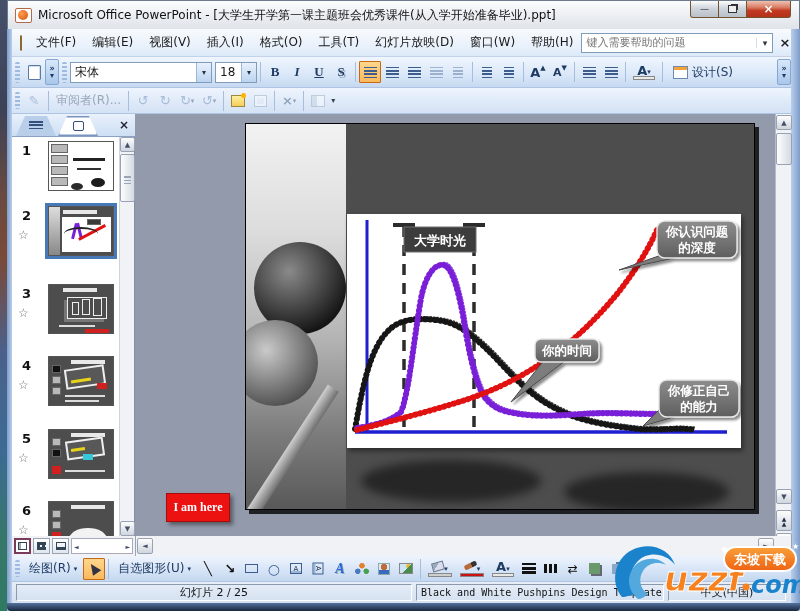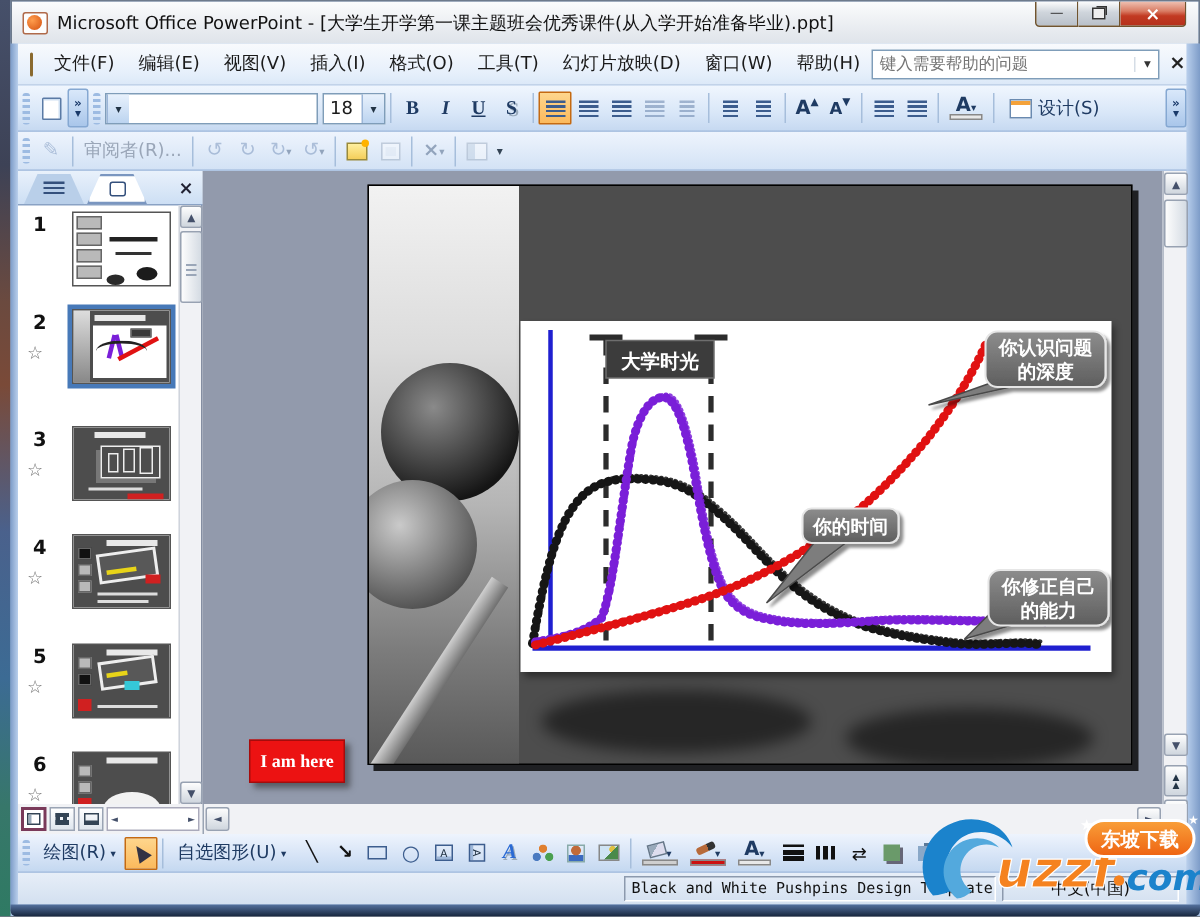--- a/index.html
+++ b/index.html
@@ -238,20 +238,21 @@
     <div class="grip"></div>
     <div class="tbtn">
         <div class="page-ico"></div>
       </div>
     <div class="chev">
         <span>»</span>
         <span>▾</span>
       </div>
     <div class="grip"></div>
     <div class="combo" style="width:142px">
+      <span class="val">宋体</span>
       <span class="dd">▾</span>
     </div>
     <div class="combo" style="width:42px;margin-left:3px">
       <span class="val">18</span>
       <span class="dd">▾</span>
     </div>
     <div class="sep"></div>
     <div class="tbtn">
         <span class="glyphB">B</span>
       </div>
@@ -671,20 +672,21 @@
       </div>
     <div class="tbtn">
         <div class="shadow-ico"></div>
       </div>
     <div class="tbtn">
         <div class="cube-ico"></div>
       </div>
   </div>
 
   <div class="statusbar">
+    <div class="sfield sf1">幻灯片 2 / 25</div>
     <div class="sfield sf2">Black and White Pushpins Design Template</div>
     <div class="sfield sf3">中文(中国)</div>
   </div>
 
   <div class="bottom-border"></div>
 
   <div class="watermark">
     <svg width="192" height="72" viewBox="0 0 192 72">
       <defs>
         <linearGradient id="badgeGrad" x1="0" y1="0" x2="0" y2="1">

